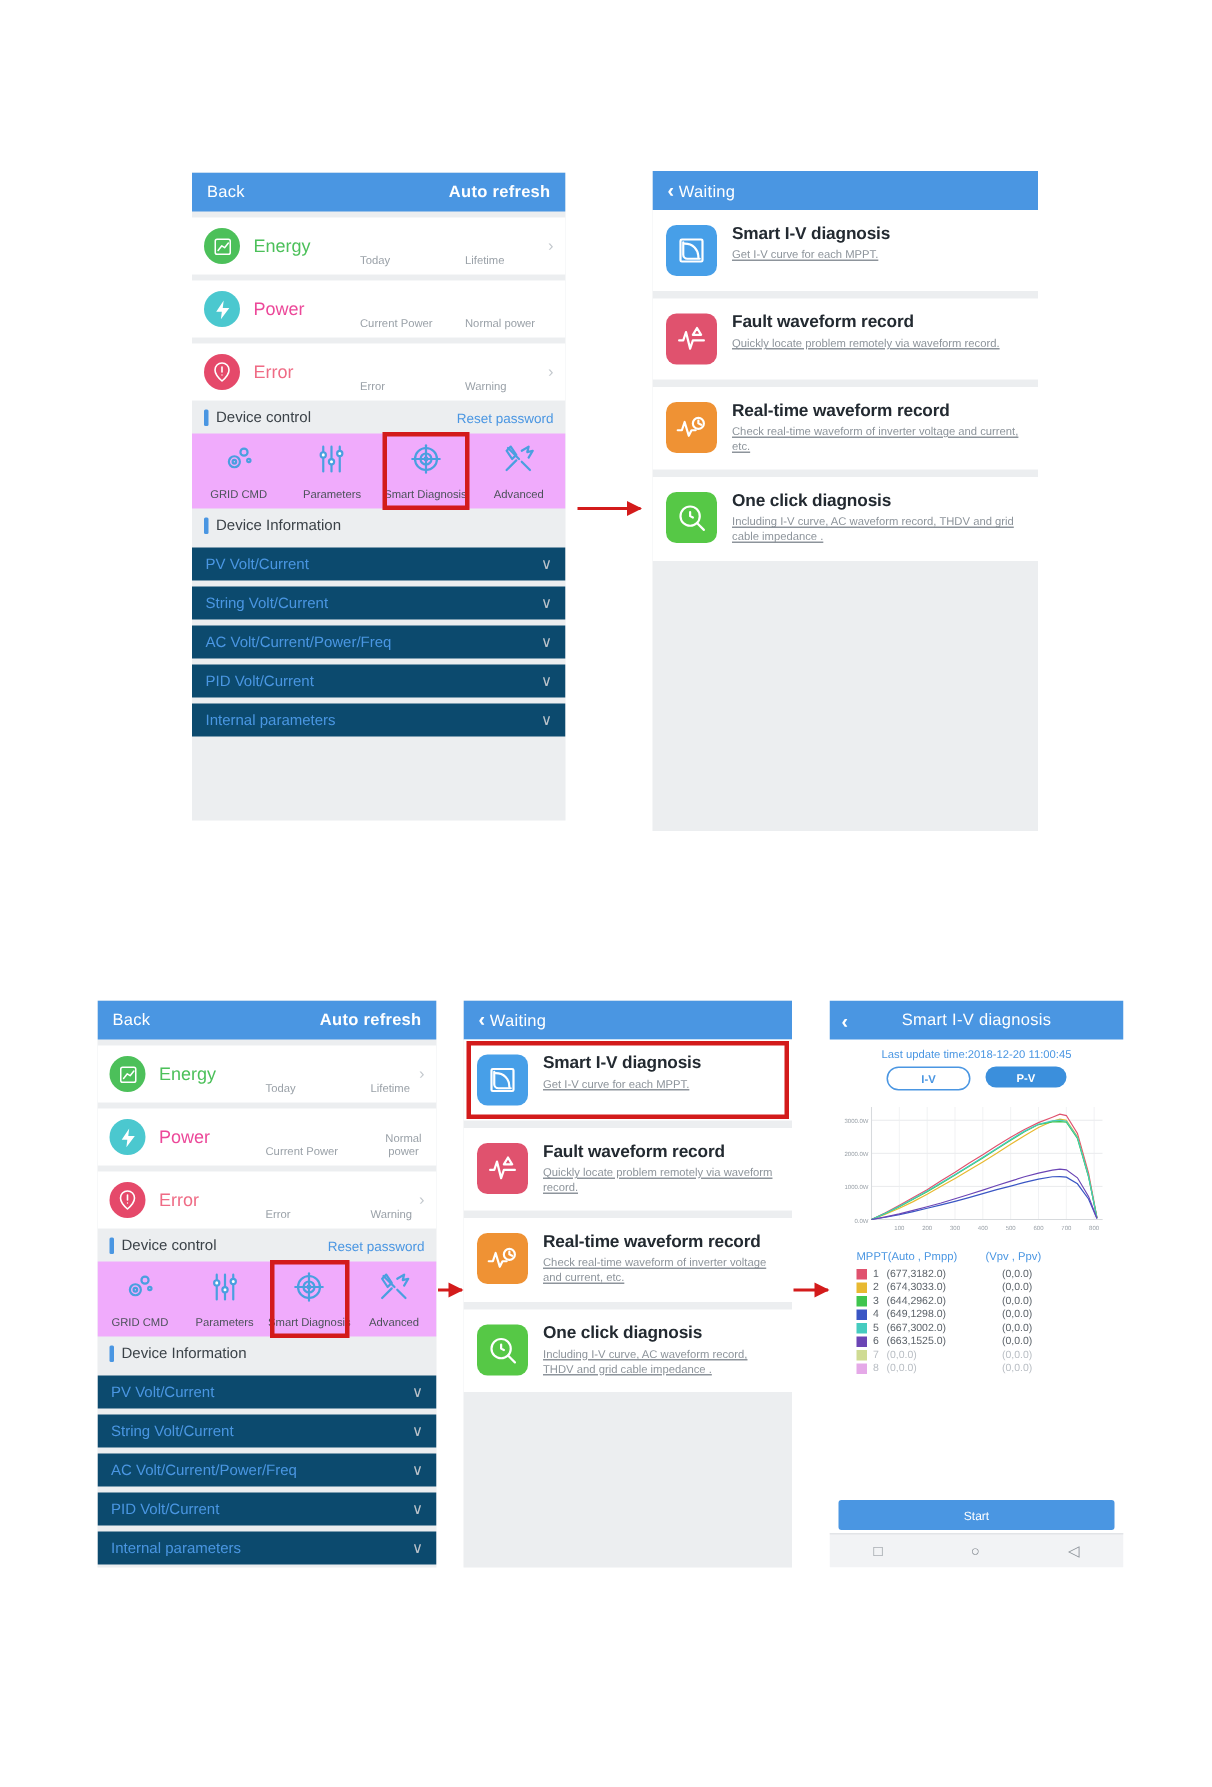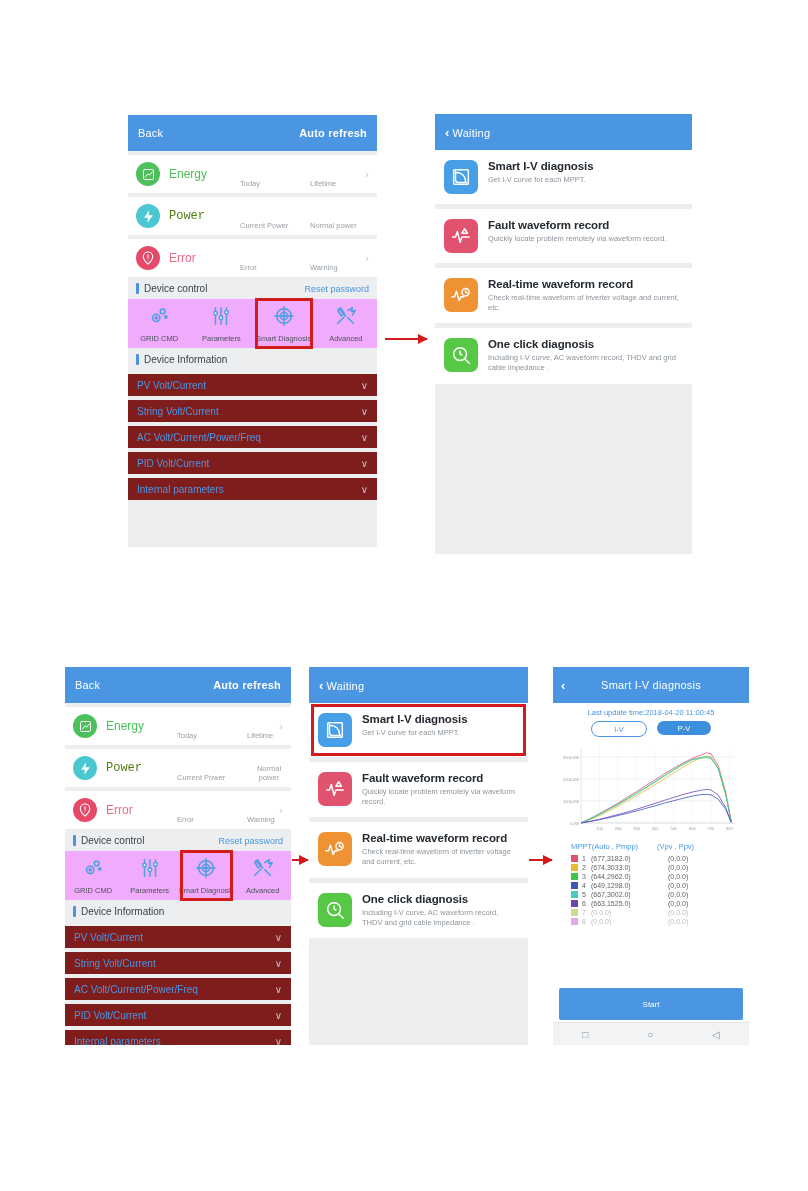--- a/index.html
+++ b/index.html
@@ -1,82 +1,82 @@
 <!DOCTYPE html>
 <html><head>
 <meta charset="utf-8">
 <style>
   html,body{margin:0;padding:0;background:#ffffff;}
   body{width:808px;height:1191px;position:relative;font-family:"Liberation Sans",sans-serif;-webkit-font-smoothing:antialiased;}
   .stage{position:absolute;inset:0;}
 
   
   .phone{position:absolute;background:#eceef0;overflow:hidden;}
-  .topbar{height:36px;background:#4a96e2;color:#fff;display:flex;align-items:center;
+  .topbar{height:26px;background:#4a96e2;color:#fff;display:flex;align-items:center;
           padding:0 10px;font-size:11px;letter-spacing:.2px;}
   .topbar .left{flex:0 0 auto;}
   .topbar .right{margin-left:auto;font-weight:bold;}
   .topbar.center{justify-content:center;position:relative;}
   .topbar.center .ttl{font-size:11px;}
   .chev{display:inline-block;font-size:13px;line-height:1;margin-right:3px;font-weight:bold;}
 
   
   .card{background:#fff;margin:4px 0 0 0;display:flex;align-items:center;padding:7px 8px;position:relative;}
   .card .ic{width:24px;height:24px;border-radius:50%;flex:0 0 auto;position:relative;
             display:flex;align-items:center;justify-content:center;color:#fff;}
   .ic.green{background:#4cc05a;}
   .ic.teal{background:#4bc8cf;}
   .ic.red{background:#e5496a;}
   .card .nm{font-size:12px;margin-left:9px;}
-  .nm.green{color:#4cc05a;} .nm.teal{color:#4d7c0f;font-family:Liberation Mono, monospace;} .nm.red{color:#ef6b85;}
+  .nm.green{color:#4cc05a;} .nm.teal{color:#ec4899;} .nm.red{color:#ef6b85;}
   .card .sub{position:absolute;bottom:5px;font-size:7.5px;color:#9aa1a8;}
   .card .sub.s1{left:112px;} .card .sub.s2{left:182px;text-align:center;}
   .card .arr{margin-left:auto;color:#c3c8cd;font-size:11px;}
 
   .sechdr{display:flex;align-items:center;padding:6px 8px 5px 8px;font-size:10px;color:#3b4248;}
   .sechdr .bar{width:3px;height:11px;background:#4a96e2;margin-right:5px;border-radius:1px;}
   .sechdr .lnk{margin-left:auto;color:#4a96e2;font-size:9px;}
 
   .ctrlrow{background:#f0abfc;display:flex;padding:6px 0 5px 0;}
   .ctrl{flex:1;display:flex;flex-direction:column;align-items:center;gap:3px;position:relative;}
   .ctrl .lbl{font-size:7.5px;color:#4b5259;white-space:nowrap;}
   .ctrl.sel::after{content:"";position:absolute;left:2px;right:2px;top:-7px;bottom:-6px;
                    border:3px solid #d31b1b;box-sizing:border-box;}
   .infolist{padding:0;}
-  .inforow{background:#7f1d1d;margin-top:4px;height:22px;display:flex;align-items:center;
+  .inforow{background:#0c4a6e;margin-top:4px;height:22px;display:flex;align-items:center;
            padding:0 9px;font-size:10px;color:#4a96e2;justify-content:space-between;}
   .inforow .cv{margin-left:auto;color:#bcc3ca;font-size:10px;}
 
   
   .menulist{padding:0;}
   .mitem{background:#fff;display:flex;align-items:flex-start;padding:10px 9px;margin-bottom:5px;position:relative;}
   .mitem .mi{width:34px;height:34px;border-radius:7px;flex:0 0 auto;display:flex;
              align-items:center;justify-content:center;}
   .mi.blue{background:#479fe8;} .mi.pink{background:#e0526e;}
   .mi.orange{background:#ef9234;} .mi.green{background:#56c846;}
   .mitem .mtxt{margin-left:10px;}
   .mitem .mt{font-size:11.5px;color:#232a31;font-weight:bold;letter-spacing:-.1px;}
-  .mitem .md{font-size:7.5px;color:#8d949b;margin-top:3px;line-height:1.35;}
+  .mitem .md{font-size:7.5px;color:#8d949b;margin-top:3px;line-height:1.35;text-decoration:underline;}
   .mitem.sel::after{content:"";position:absolute;left:2px;right:2px;top:1px;bottom:1px;
                     border:3px solid #d31b1b;box-sizing:border-box;}
   .upd{text-align:center;font-size:7.5px;color:#4a96e2;padding:5px 0 4px;}
-  .segs{display:flex;justify-content:center;gap:10px;padding-bottom:4px;}
+  .segs{display:flex;justify-content:center;gap:10px;padding-bottom:4px;font-weight:bold;}
   .seg{width:54px;height:14px;border-radius:8px;font-size:7.5px;display:flex;
        align-items:center;justify-content:center;}
   .seg.off{border:1px solid #4a96e2;color:#4a96e2;background:#fff;}
   .seg.on{background:#3b8fdc;color:#fff;}
   .plotwrap{padding:2px 4px 0 2px;}
   .legendhdr{display:flex;font-size:7.5px;color:#4a96e2;padding:3px 0 3px 18px;}
   .legendhdr .c1{width:86px;} 
   .lrow{display:flex;align-items:center;font-size:7px;color:#5c636a;padding:1px 0 1px 18px;}
   .lrow .sw{width:7px;height:7px;margin-right:4px;flex:0 0 auto;}
   .lrow .idx{width:9px;}
   .lrow .v1{width:77px;}
   .lrow.dim{color:#b9bec4;}
-  .startbtn{position:absolute;left:6px;right:6px;bottom:25px;height:32px;background:#4a96e2;
+  .startbtn{position:absolute;left:6px;right:6px;bottom:25px;height:20px;background:#4a96e2;
             color:#fff;font-size:8px;display:flex;align-items:center;justify-content:center;border-radius:2px;}
   .navbar{position:absolute;left:0;right:0;bottom:0;height:22px;background:#f2f3f5;
           display:flex;align-items:center;justify-content:space-around;border-top:1px solid #e2e4e7;}
   .navbar span{color:#8a9097;font-size:10px;}
 
   
   .arrow{position:absolute;height:2px;background:#d31b1b;}
   .arrow::after{content:"";position:absolute;right:-1px;top:-4px;border-left:10px solid #d31b1b;
                 border-top:5px solid transparent;border-bottom:5px solid transparent;}
 </style>
@@ -433,21 +433,21 @@
           </span>
         </div>
       </div>
     </div>
 
   <div class="phone" id="C2" style="left:553px;top:667px;width:196px;height:378px;background:#fff;">
       <div class="topbar center">
         <span class="chev" style="position:absolute;left:8px">‹</span>
         <span class="ttl">Smart I-V diagnosis</span>
       </div>
-      <div class="upd">Last update time:2018-04-20 11:00:45</div>
+      <div class="upd">Last update time:2018-12-20 11:00:45</div>
       <div class="segs">
         <div class="seg off">I-V</div>
         <div class="seg on">P-V</div>
       </div>
       <div class="plotwrap"><svg width="185" height="92">
           <line x1="26" y1="80" x2="180" y2="80" stroke="#e6e8ea" stroke-width="0.6"></line>
           <text x="24" y="82" font-size="4" fill="#9aa1a8" text-anchor="end" font-family="Liberation Sans">0.0W</text>
           <line x1="26" y1="57.94117647058823" x2="180" y2="57.94117647058823" stroke="#e6e8ea" stroke-width="0.6"></line>
           <text x="24" y="59.94117647058823" font-size="4" fill="#9aa1a8" text-anchor="end" font-family="Liberation Sans">1000.0W</text>
           <line x1="26" y1="35.88235294117647" x2="180" y2="35.88235294117647" stroke="#e6e8ea" stroke-width="0.6"></line>

